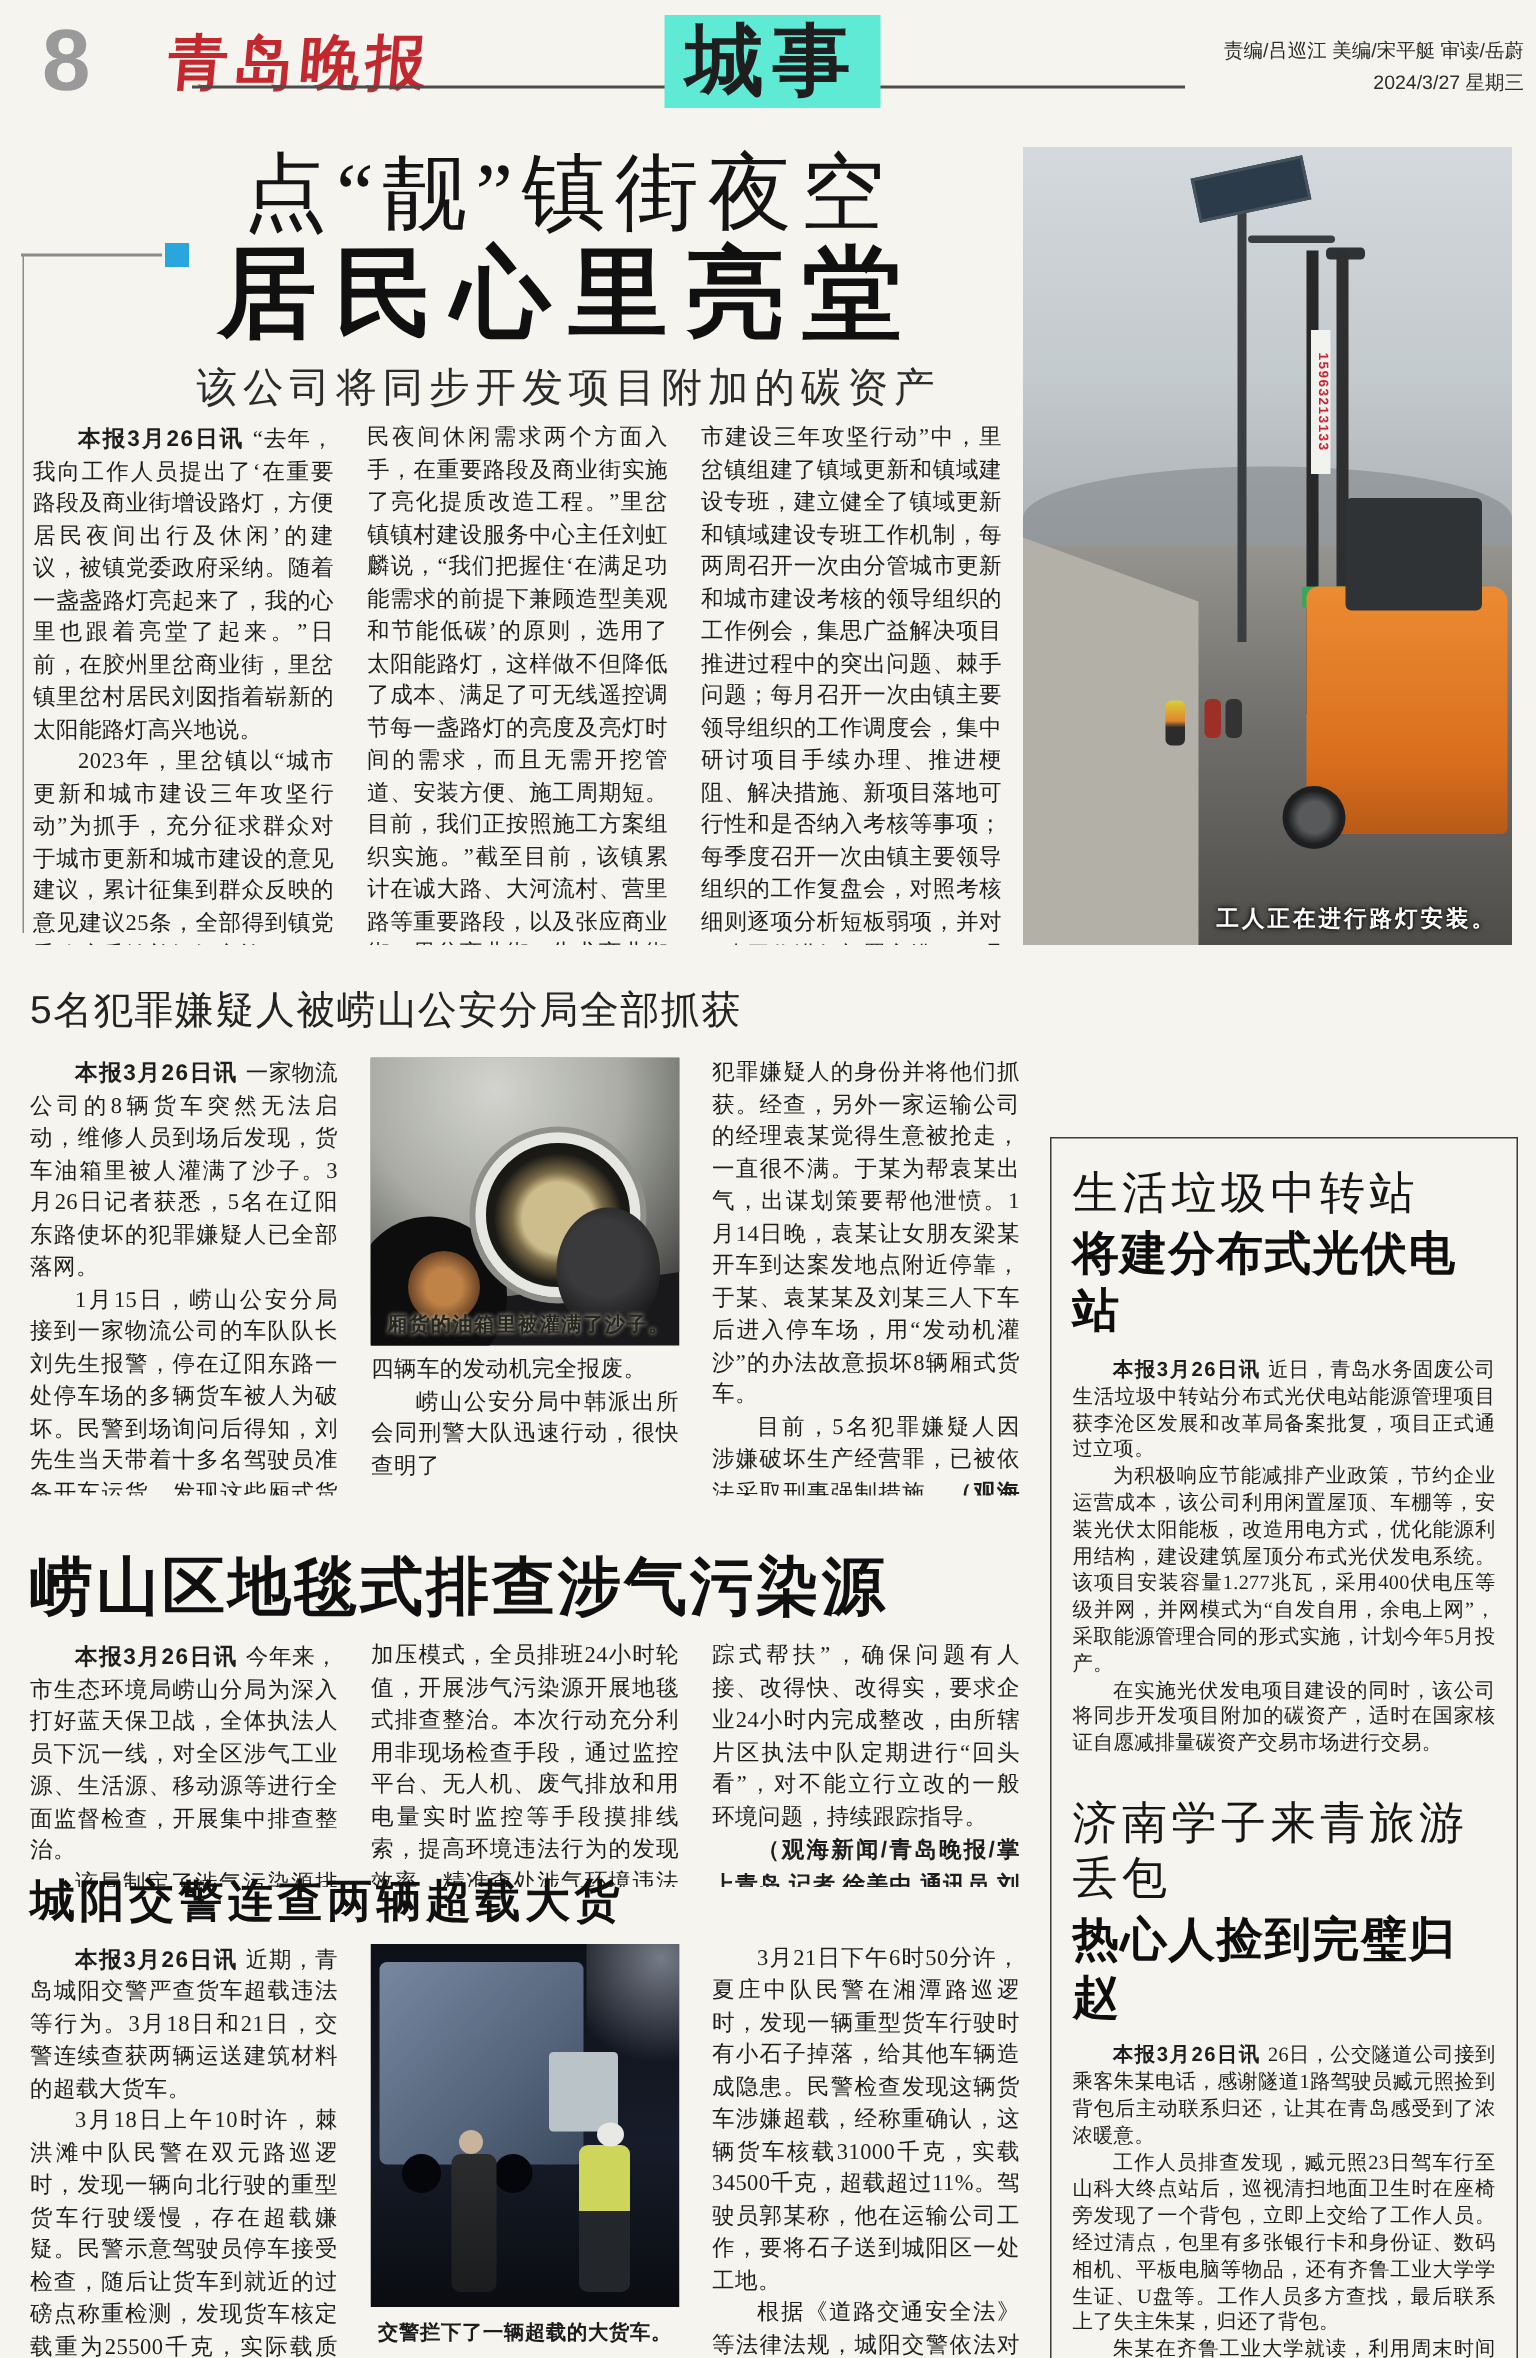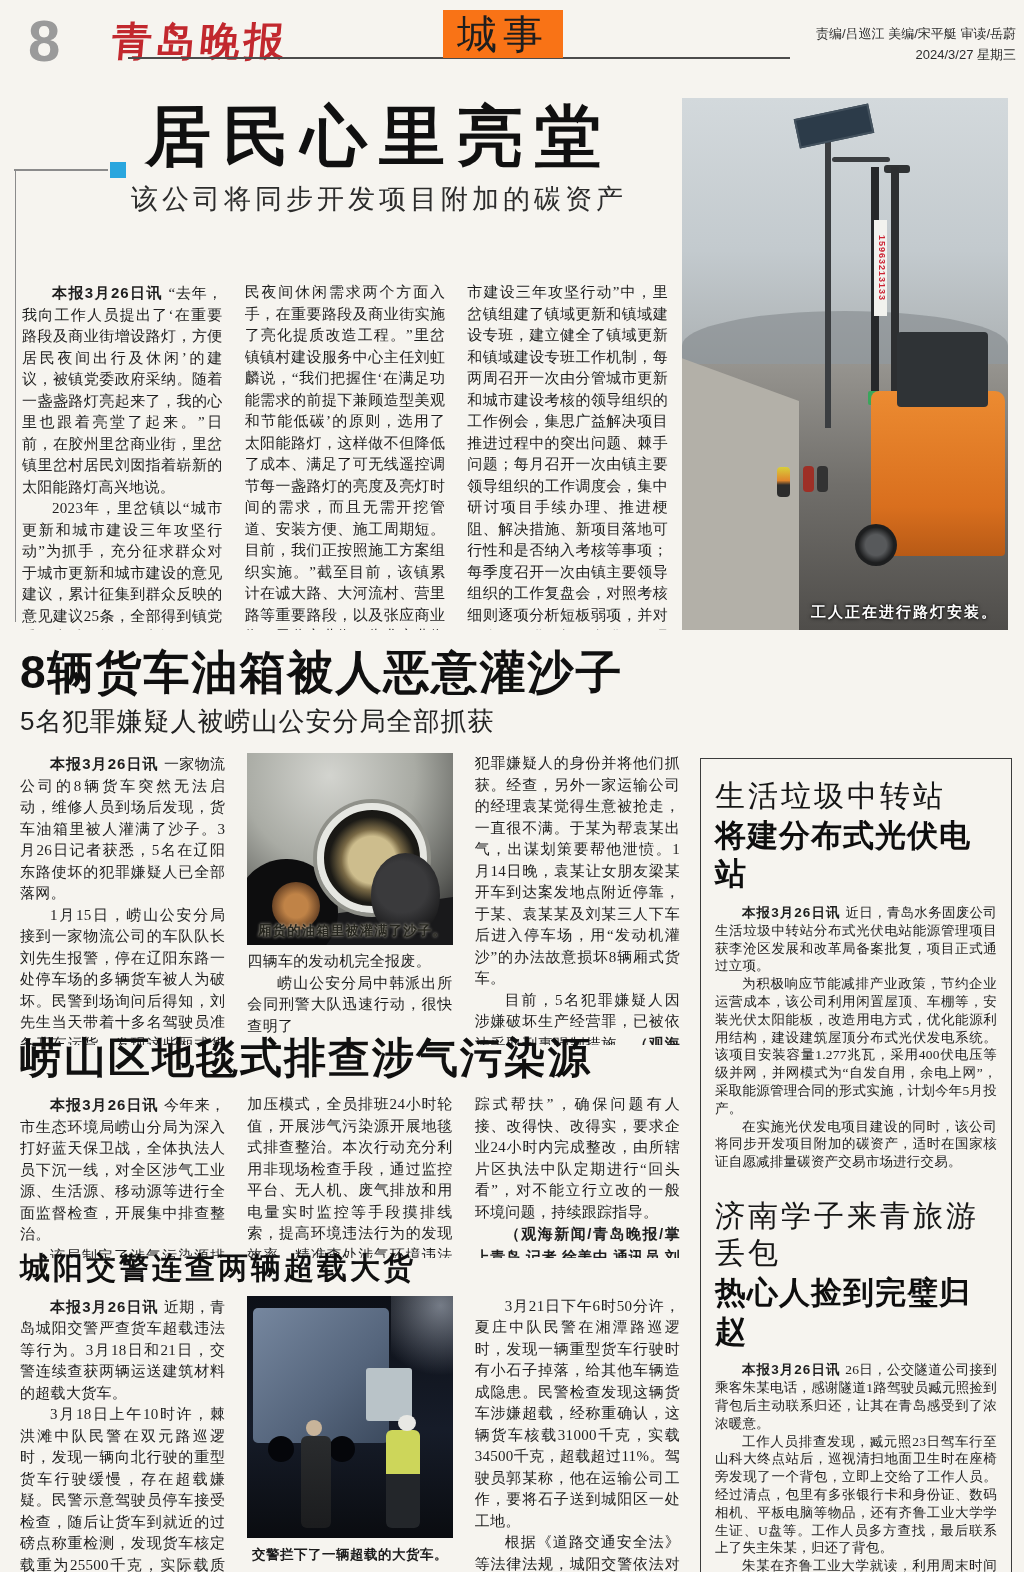--- a/index.html
+++ b/index.html
@@ -5,21 +5,21 @@
   html,body{margin:0;padding:0;background:#fbfaf7;}
   .page{position:relative;width:1024px;height:1572px;background:#f6f4ef;overflow:hidden;
         font-family:"Liberation Serif","DejaVu Serif",serif;color:#1e1e1e;}
   
   .pageno{position:absolute;left:28px;top:12px;font-family:"Liberation Sans","DejaVu Sans",sans-serif;
           font-size:58px;font-weight:700;color:#9a9a9a;line-height:1;}
   .masthead{position:absolute;left:112px;top:22px;font-size:40px;font-weight:700;color:#c2282e;
             letter-spacing:4px;transform:skewX(-5deg);line-height:1;}
   .head-rule{position:absolute;left:128px;top:57px;width:662px;height:2px;background:#4c4c4c;}
   .section-label{position:absolute;left:443px;top:10px;font-family:"Liberation Sans","DejaVu Sans",sans-serif;
-            font-size:40px;font-weight:400;letter-spacing:6px;background:#f97316;padding:0 14px;z-index:2;line-height:1.2;}
+            font-size:52px;font-weight:700;letter-spacing:6px;background:#5eead4;padding:0 14px;z-index:2;line-height:1.2;}
   .edmeta{position:absolute;left:766px;top:24px;width:250px;text-align:right;
           font-family:"Liberation Sans","DejaVu Sans",sans-serif;font-size:13px;color:#2d2d2d;line-height:1.6;}
   
   .cols{display:flex;gap:22px;}
   .col{flex:1 1 0;overflow:hidden;text-align:justify;font-size:15px;line-height:21.5px;letter-spacing:.3px;}
   .para{margin:0;text-indent:2em;}
   .para.cont{text-indent:0;}
   .para b.lead{font-family:"Liberation Sans","DejaVu Sans",sans-serif;letter-spacing:1px;}
   .para b.sig{font-family:"Liberation Sans","DejaVu Sans",sans-serif;}
   
@@ -121,20 +121,21 @@
   <div class="edmeta">
     <div>责编/吕巡江 美编/宋平艇 审读/岳蔚</div>
     <div>2024/3/27 星期三</div>
   </div>
 
   <div class="lead-vrule"></div>
   <div class="lead-hrule"></div>
   <div class="lead-square"></div>
 
   <div class="lead-heads">
+    <div class="lead-h1">点“靓”镇街夜空</div>
     <div class="lead-h2">居民心里亮堂</div>
     <div class="lead-sub">该公司将同步开发项目附加的碳资产</div>
   </div>
 
   <div class="lead-body cols">
     <div class="col">
         <p class="para"><b class="lead">本报3月26日讯 </b><span>“去年，我向工作人员提出了‘在重要路段及商业街增设路灯，方便居民夜间出行及休闲’的建议，被镇党委政府采纳。随着一盏盏路灯亮起来了，我的心里也跟着亮堂了起来。”日前，在胶州里岔商业街，里岔镇里岔村居民刘囡指着崭新的太阳能路灯高兴地说。</span></p>
         <p class="para"><span>2023年，里岔镇以“城市更新和城市建设三年攻坚行动”为抓手，充分征求群众对于城市更新和城市建设的意见建议，累计征集到群众反映的意见建议25条，全部得到镇党委政府采纳并组织实施。</span></p>
       </div>
     <div class="col">
@@ -161,21 +162,20 @@
     <div class="p1-fork"></div>
     <div class="p1-cab"></div>
     <div class="p1-wheel"></div>
     <div class="p1-worker"></div>
     <div class="p1-person1"></div>
     <div class="p1-person2"></div>
     <figcaption class="p1-cap">工人正在进行路灯安装。</figcaption>
   </figure>
 
   <section class="art2">
-    <h2>8辆货车油箱被人恶意灌沙子</h2>
     <div class="sub">5名犯罪嫌疑人被崂山公安分局全部抓获</div>
     <div class="cols">
       <div class="col">
           <p class="para"><b class="lead">本报3月26日讯 </b><span>一家物流公司的8辆货车突然无法启动，维修人员到场后发现，货车油箱里被人灌满了沙子。3月26日记者获悉，5名在辽阳东路使坏的犯罪嫌疑人已全部落网。</span></p>
           <p class="para"><span>1月15日，崂山公安分局接到一家物流公司的车队队长刘先生报警，停在辽阳东路一处停车场的多辆货车被人为破坏。民警到场询问后得知，刘先生当天带着十多名驾驶员准备开车运货，发现这些厢式货车无法启动。汽修人员到场检查后发现，8辆车的油箱内被灌满了沙子。经汽修厂鉴定，其中</span></p>
         </div>
       <div class="col">
         <figure class="photo2">
           <div class="p2-plate"></div>
           <div class="p2-dark"></div>

